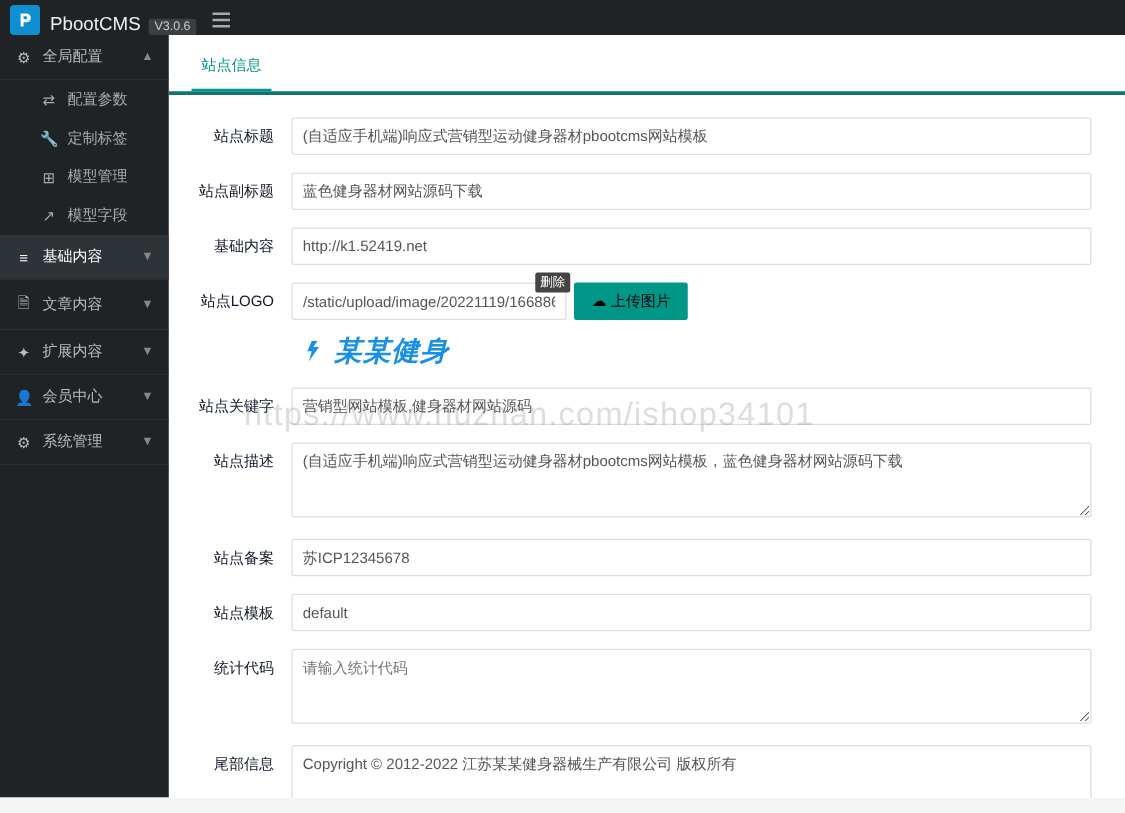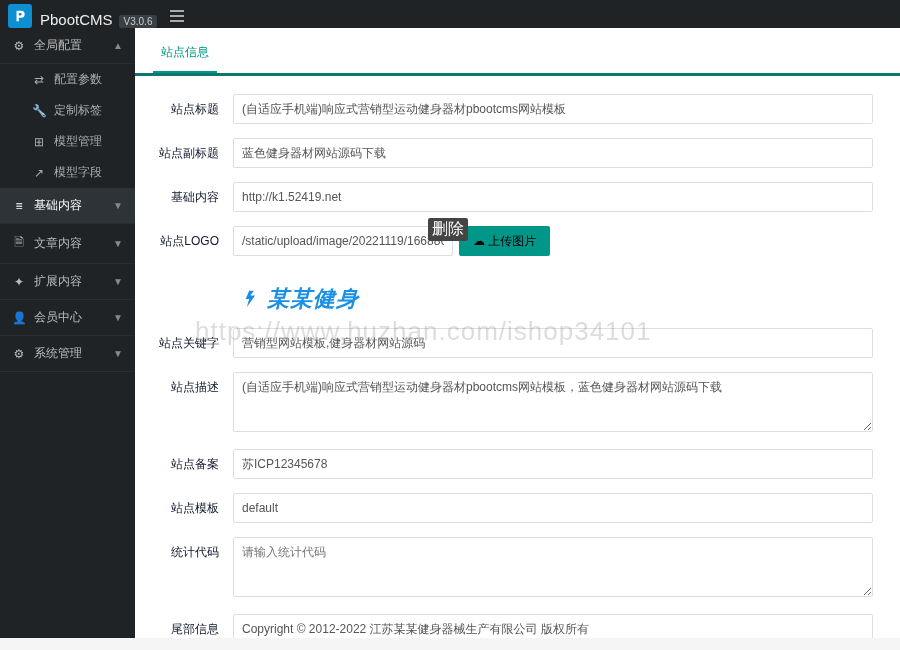--- a/index.html
+++ b/index.html
@@ -26,22 +26,22 @@
 .form { padding: 18px 18px 40px; }
 .row { display: flex; align-items: flex-start; margin-bottom: 14px; }
 .lbl { width: 80px; text-align: right; padding-right: 14px; font-size: 12px; color: #0f172a; padding-top: 7px; }
 .ctl { flex: 1; max-width: 640px; }
 .ipt { width: 100%; height: 30px; border: 1px solid #ddd; border-radius: 2px; padding: 0 8px; font-size: 12px; color: #555; }
 .ipt.short { width: 220px; display: inline-block; vertical-align: middle; }
 textarea.ipt { height: 60px; padding: 6px 8px; resize: vertical; font-family: Liberation Sans, sans-serif; }
 .btn { display: inline-block; height: 30px; line-height: 30px; padding: 0 14px; font-size: 12px; border-radius: 2px; cursor: pointer; border: none; vertical-align: middle; }
 .btn-green { background: #009688; color: #000000; }
 .upload-row { display: flex; align-items: center; gap: 6px; position: relative; }
-.del-badge { position: absolute; top: -8px; left: 195px; background: #444; color: #fff; font-size: 16px; padding: 1px 4px; border-radius: 2px; }
-.logo-preview { margin-top: 28px; }
+.del-badge { position: absolute; top: -8px; left: 195px; background: #444; color: #fff; font-size: 10px; padding: 1px 4px; border-radius: 2px; }
+.logo-preview { margin-top: 10px; }
 .logo-img { display: flex; align-items: center; font-size: 22px; font-weight: bold; color: #1a8fe6; font-style: italic; letter-spacing: 1px; }
 .logo-icn { width: 30px; height: 30px; display: inline-flex; align-items: center; justify-content: center; margin-right: 4px; }
 .watermark { position: absolute; font-size: 26px; color: rgba(120,120,120,0.25); font-family: Arial; font-weight: 400; pointer-events: none; letter-spacing: 1px; }
 </style>
 </head>
 <body>
 
 <div class="topbar">
   <div class="logo-box">
     <svg width="14" height="14" viewBox="0 0 24 24">

